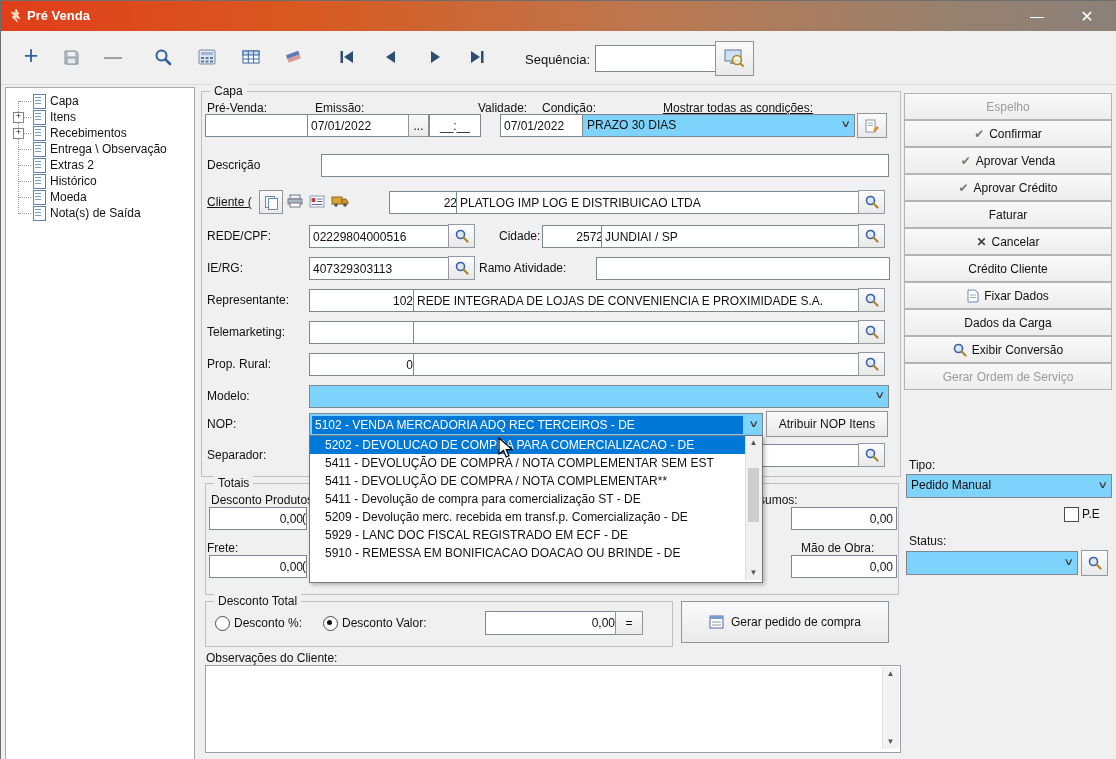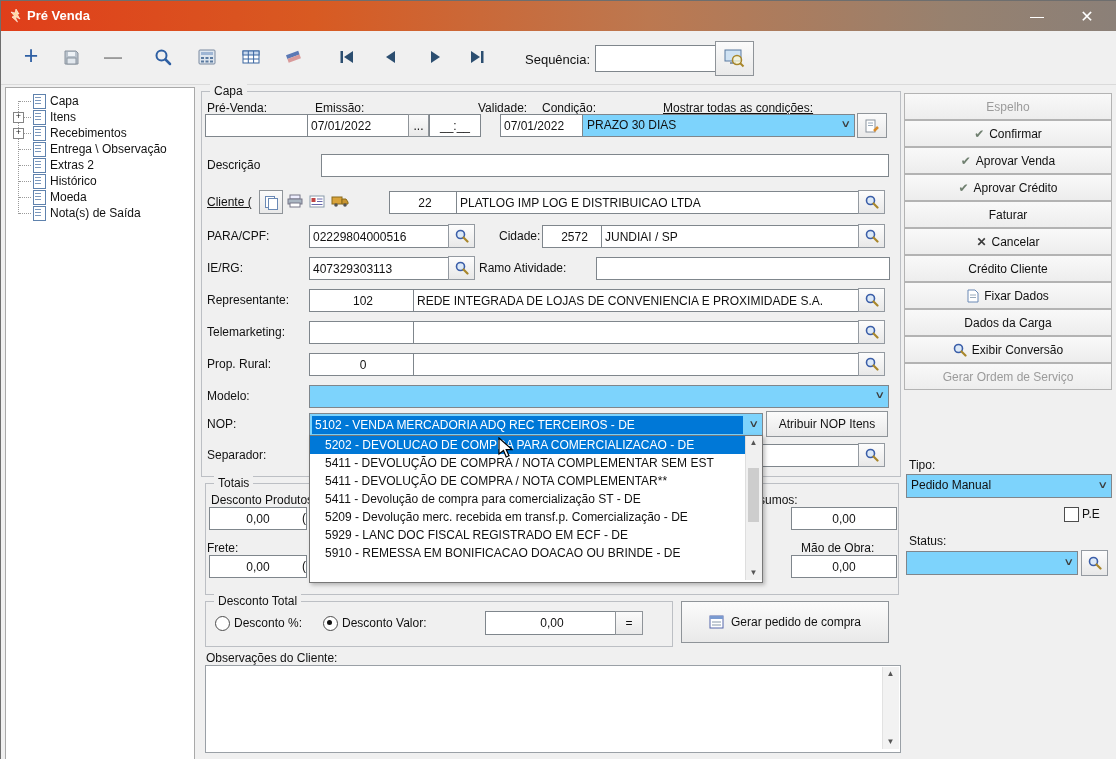--- a/index.html
+++ b/index.html
@@ -13,21 +13,21 @@
   .wbtn.close{font-size:16px;}
   
   .toolbar{position:absolute;left:0;top:30px;width:100%;height:53px;background:#f0f0f0;border-bottom:1px solid #dadada;}
   .tico{position:absolute;top:42px;width:32px;height:28px;display:flex;align-items:center;justify-content:center;}
   .gplus{font-size:25px;color:#2e5fa3;margin-top:-4px;}
   .gminus{font-size:18px;color:#9a9a9a;font-weight:bold;}
   
   .lbl{position:absolute;font-size:12px;color:#111;white-space:nowrap;}
   .ulbl{text-decoration:underline;}
   .inp{position:absolute;height:21px;border:1px solid #7f868c;background:#fff;font:12px "Liberation Sans",sans-serif;padding:0 3px;color:#111;}
-  .inp.num{text-align:center;}
+  .inp.num{text-align:right;}
   .combo{position:absolute;height:21px;border:1px solid #7f868c;background:#7dd3fc;font-size:12px;color:#111;}
   .combo .val{position:absolute;left:4px;top:3px;white-space:nowrap;}
   .combo .chev{position:absolute;right:5px;top:3px;font-size:10px;color:#3c3c3c;transform:scaleX(1.5);}
   .nopsel{position:absolute;left:2px;top:2px;right:19px;bottom:2px;background:#0078d7;color:#fff;white-space:nowrap;overflow:hidden;padding:2px 0 0 3px;font-size:12px;}
   .btn{position:absolute;border:1px solid #8f9499;background:linear-gradient(#fbfbfb,#e9e9e9);font:12px "Liberation Sans",sans-serif;color:#111;display:flex;align-items:center;justify-content:center;gap:6px;}
   .magbtn{position:absolute;width:25px;height:22px;border:1px solid #949aa1;background:linear-gradient(#fdfdfd,#e8e8e8);display:flex;align-items:center;justify-content:center;}
   .fs{position:absolute;border:1px solid #bcbfc4;}
   .leg{position:absolute;font-size:12px;color:#111;background:#f0f0f0;padding:0 4px;white-space:nowrap;top:-8px;left:8px;}
   
   .tree{position:absolute;left:4px;top:86px;width:188px;height:667px;background:#fff;border:1px solid #a9a9a9;padding-top:5px;font-size:12px;color:#111;}
@@ -232,21 +232,21 @@
   </span>
   <input class="inp num" style="left: 388px; top: 190px; width: 64px;" value="22">
   <input class="inp" style="left: 455px; top: 190px; width: 398px;" value="PLATLOG IMP LOG E DISTRIBUICAO LTDA">
   <span class="magbtn" style="left:857px;top:189px;">
     <svg width="14" height="14">
         <circle cx="5.5" cy="5.5" r="4" fill="#dce9f7" stroke="#3b5ea8" stroke-width="1.6"></circle>
         <line x1="8.5" y1="8.5" x2="12.5" y2="12.5" stroke="#a8862a" stroke-width="2.2" stroke-linecap="round"></line>
       </svg>
   </span>
 
-  <span class="lbl" style="left:206px;top:228px;">PARA/CPF:</span>
+  <span class="lbl" style="left:206px;top:228px;">REDE/CPF:</span>
   <input class="inp" style="left: 308px; top: 224px; width: 135px;" value="02229804000516">
   <span class="magbtn" style="left:447px;top:223px;">
     <svg width="14" height="14">
         <circle cx="5.5" cy="5.5" r="4" fill="#dce9f7" stroke="#3b5ea8" stroke-width="1.6"></circle>
         <line x1="8.5" y1="8.5" x2="12.5" y2="12.5" stroke="#a8862a" stroke-width="2.2" stroke-linecap="round"></line>
       </svg>
   </span>
   <span class="lbl" style="left:498px;top:228px;">Cidade:</span>
   <input class="inp num" style="left: 541px; top: 224px; width: 57px;" value="2572">
   <input class="inp" style="left: 600px; top: 224px; width: 253px;" value="JUNDIAI / SP">

